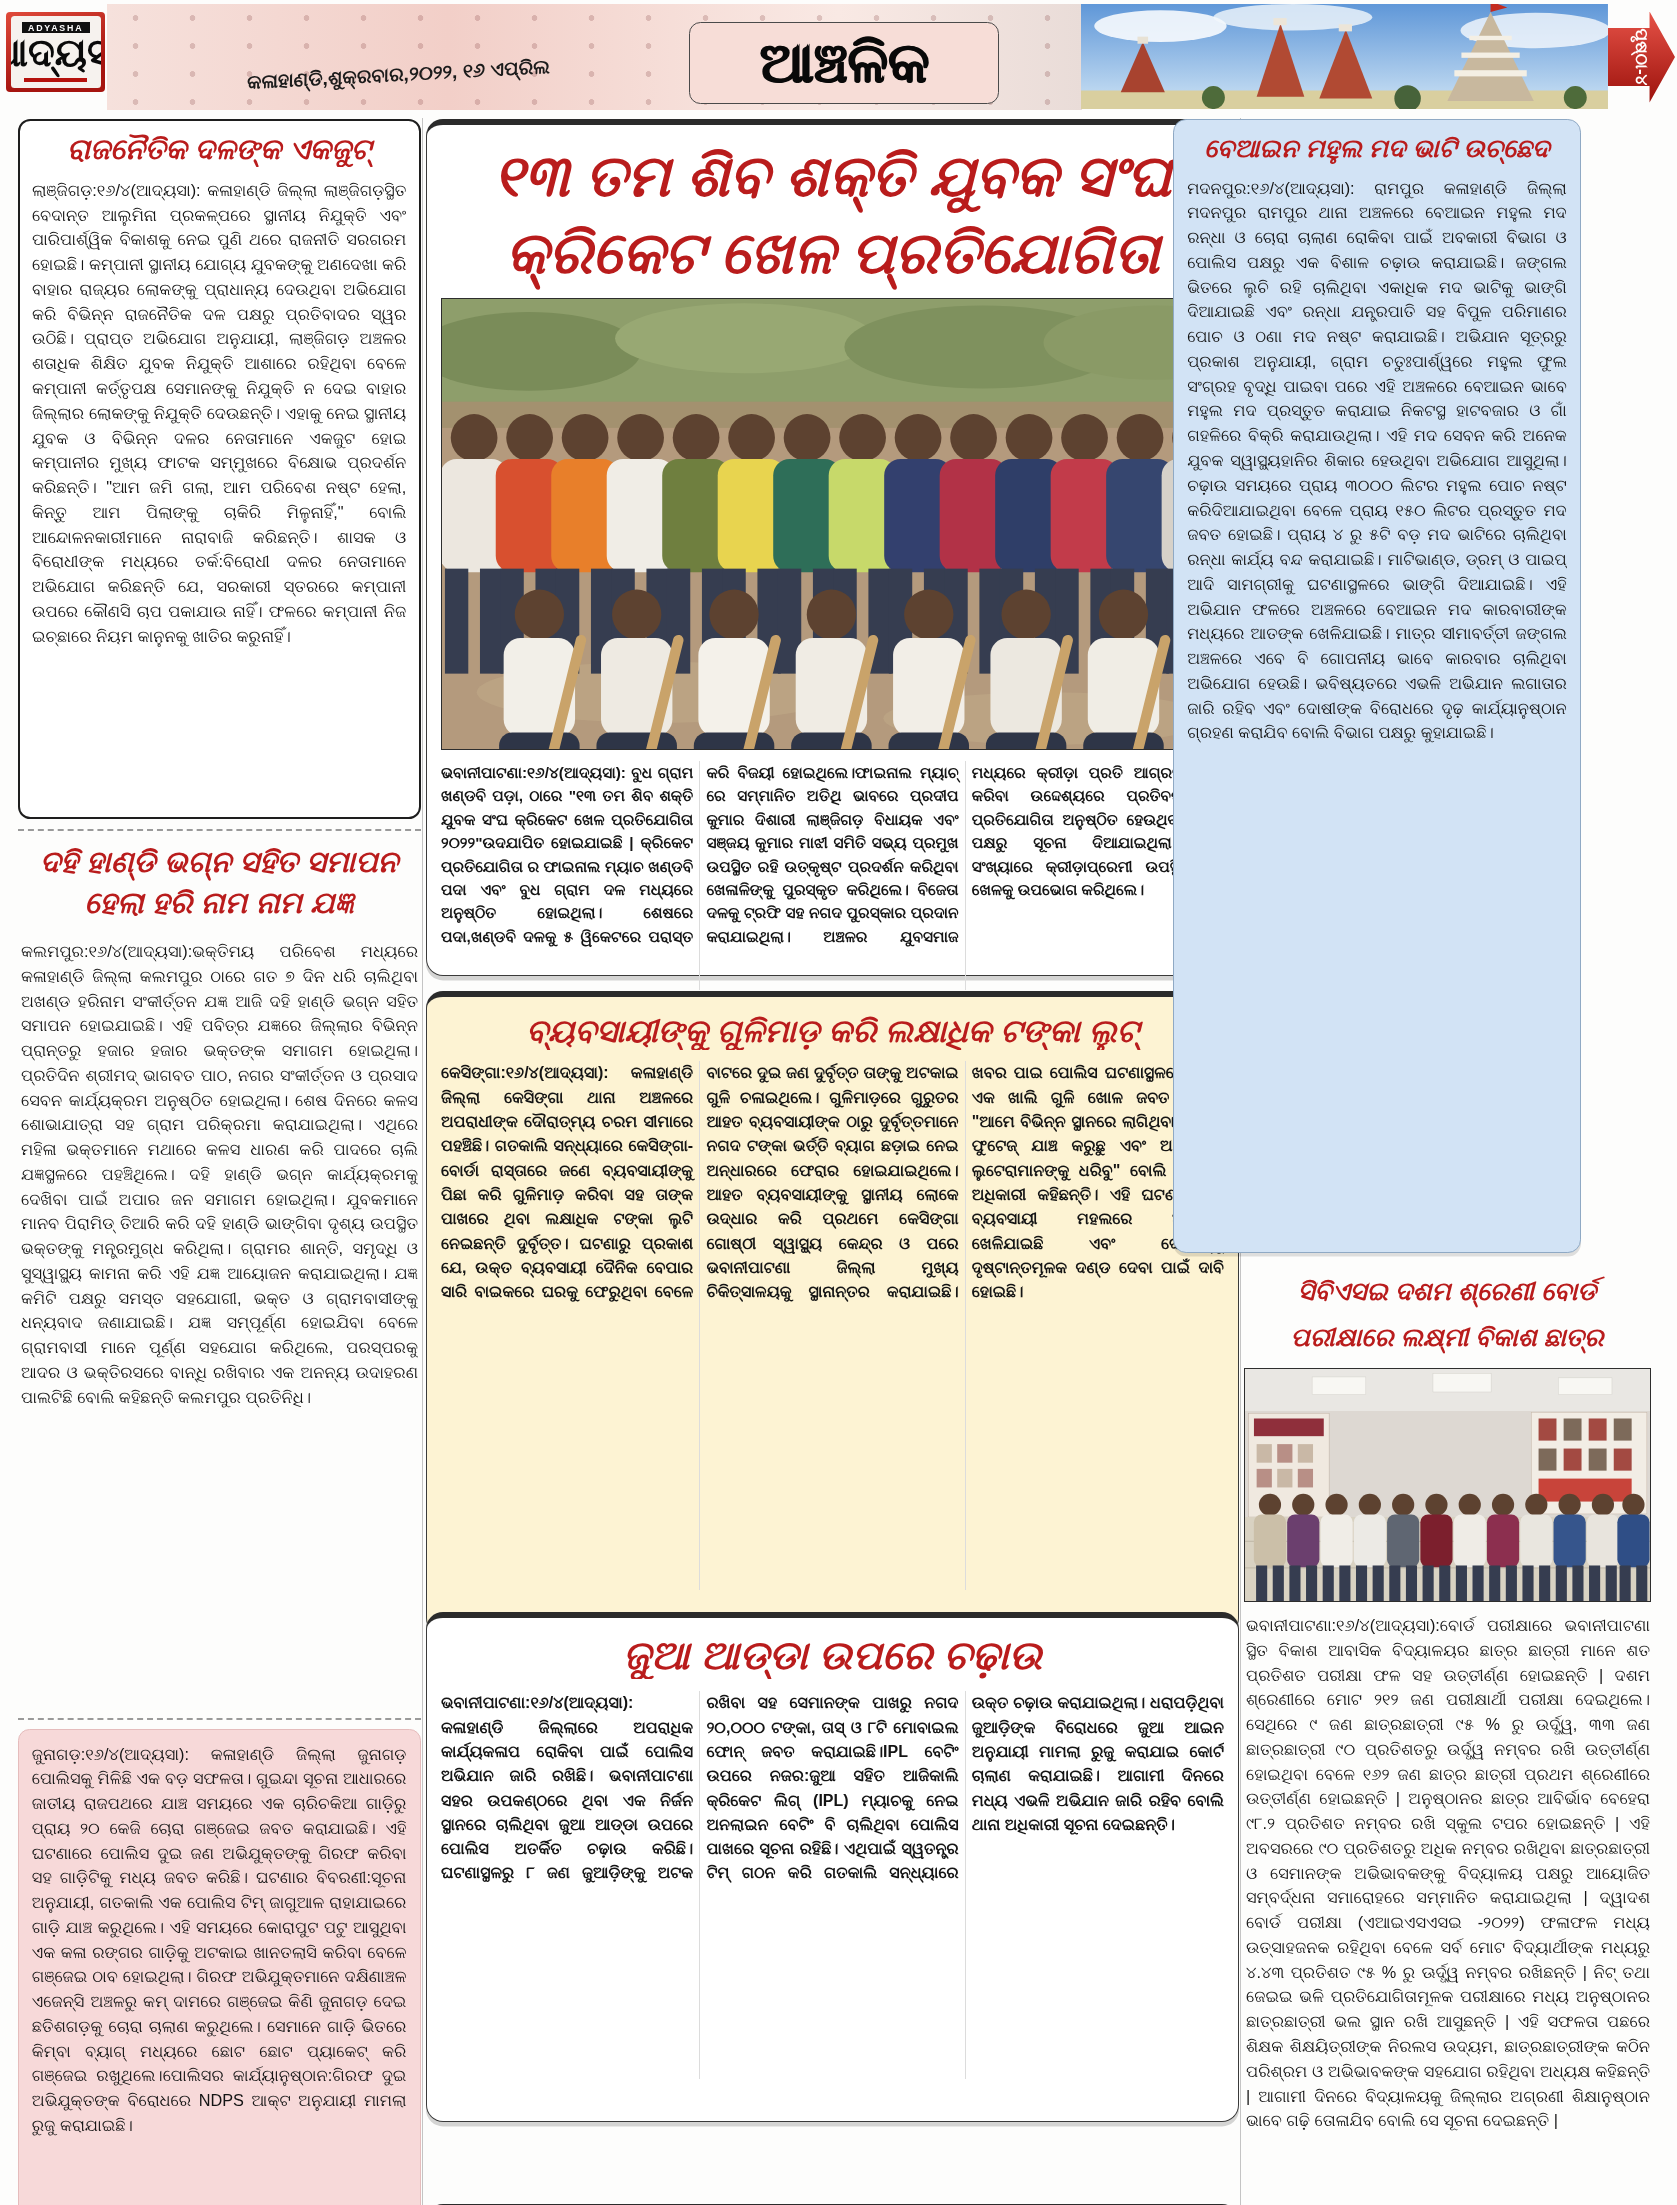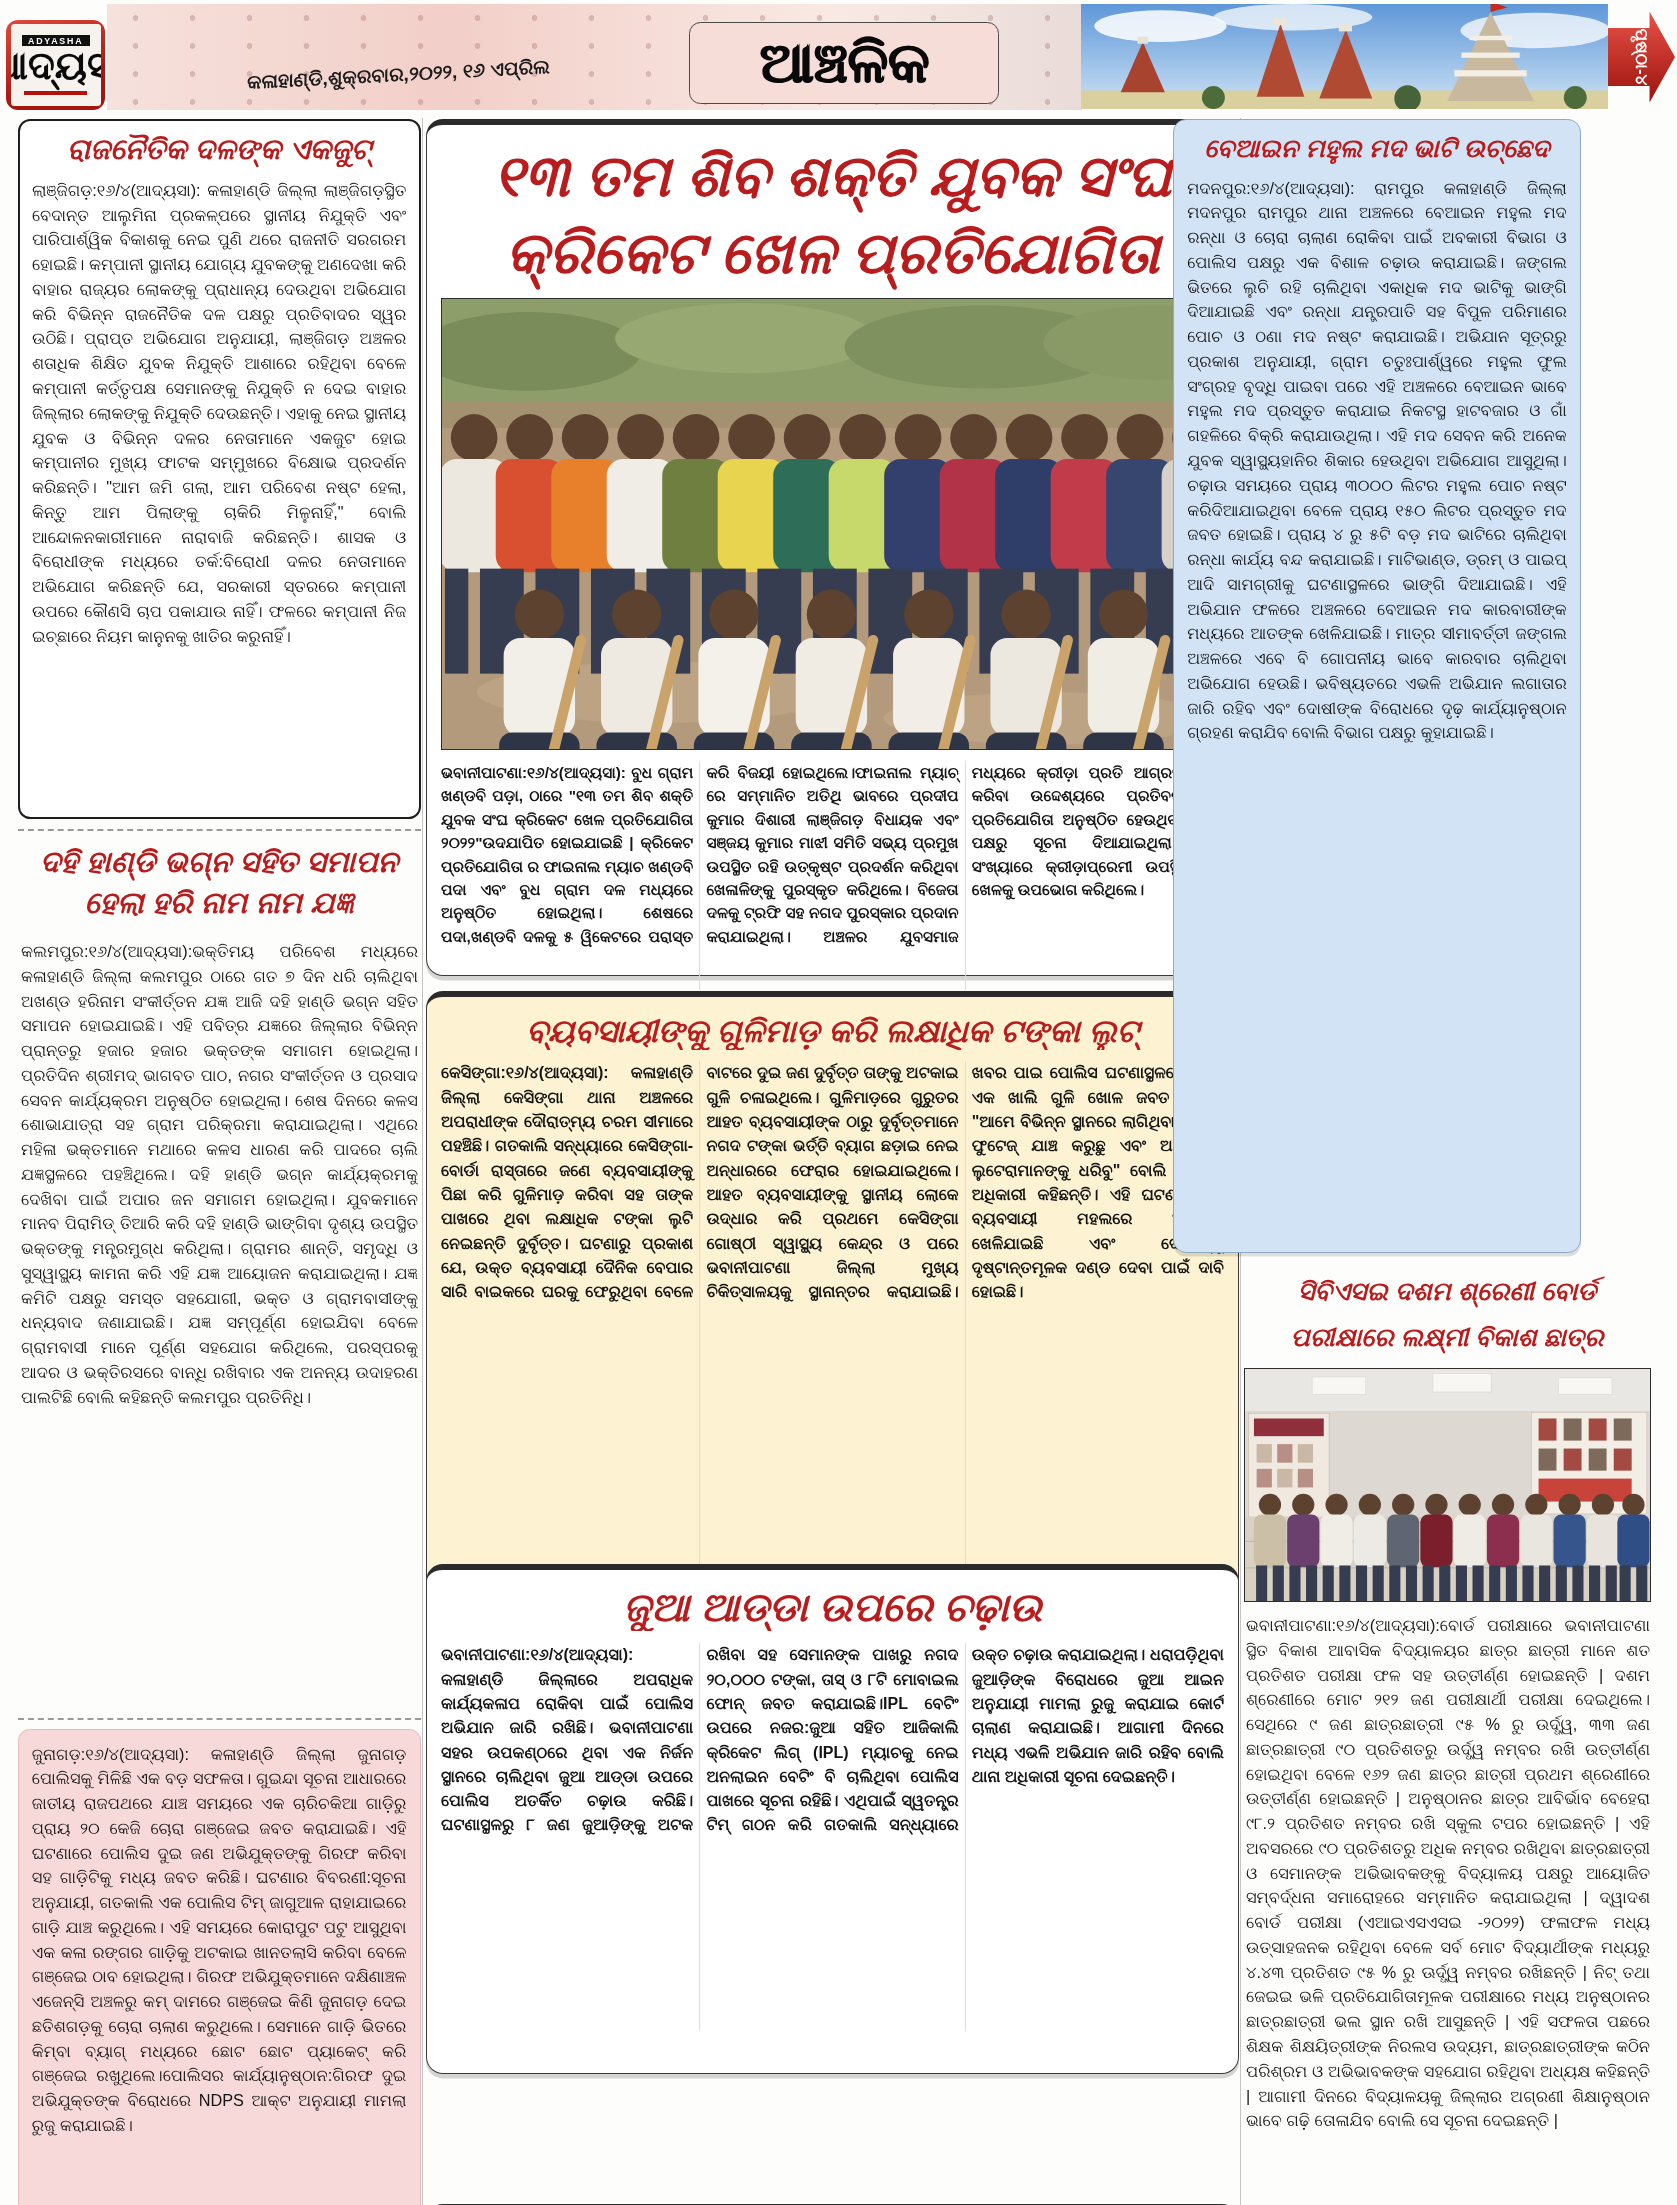--- a/index.html
+++ b/index.html
@@ -1,21 +1,21 @@
 <!DOCTYPE html>
 <html style="font-size:7px"><head>
 <meta charset="utf-8">
 <style>
   html,body{margin:0;padding:0;background:#e9e9e9;}
   #page{position:relative;width:1677px;height:2748px;background:#fdfdfc;overflow:hidden;
         font-family:"Liberation Sans","DejaVu Sans",sans-serif;color:#111;}
   .abs{position:absolute;box-sizing:border-box;}
   
-  #logo{left:6.2px;top:20px;width:99px;height:90px;background:linear-gradient(160deg,#e04a3a,#a61510 70%);
-        border-radius:12px;padding:4.4px;}
+  #logo{left:6.2px;top:12px;width:99px;height:80px;background:linear-gradient(160deg,#e04a3a,#a61510 70%);
+        border-radius:4px;padding:4.4px;}
   #logo-inner{width:100%;height:100%;background:#f6f2ee;border-radius:3.5px;display:flex;flex-direction:column;
         align-items:center;justify-content:center;overflow:hidden;}
   #logo-band{background:#111;color:#fff;font-size:8.8px;letter-spacing:1.8px;padding:0.9px 6.2px;font-weight:bold;}
   #logo-big{font-size:39px;font-weight:800;color:#0a0a0a;line-height:1.05;}
   #logo-bar{width:70%;height:4.4px;background:#b5120d;margin-top:3.5px;}
   #strip{left:107px;top:3.5px;width:975px;height:106px;
         background:linear-gradient(90deg,#f6e1dc,#f2cfc8 35%,#f9e9e4 75%,#e9dcd8);
         background-size:100% 100%;}
   #strip:after{content:"";position:absolute;inset:0;
         background-image:radial-gradient(circle,rgba(120,50,50,.22) 2.6px,transparent 3.1px);
@@ -56,21 +56,21 @@
         border-radius:11.5px;padding:11.5px 13.2px;}
   #art-ganja .hl{font-size:35px;margin:3.5px 0 13.2px;}
   
   #art-cricket{left:426px;top:119px;width:813px;height:857px;}
   #cricket-hl{font-size:58px;line-height:1.32;margin-top:1.8px;}
   #cricket-photo{margin-top:7px;height:450px;}
   #cricket-body{margin-top:10.6px;height:229px;font-size:15.4px;}
   #art-rob{left:426px;top:991px;width:813px;height:644px;background:#fdf3d3;}
   #rob-hl{font-size:32px;margin:4.4px 0 11.5px;}
   #rob-body{height:529px;font-size:16px;}
-  #art-gam{left:426px;top:1564px;width:813px;height:510px;}
+  #art-gam{left:426px;top:1612px;width:813px;height:510px;}
   #gam-hl{font-size:40px;margin:3.5px 0 12.3px;}
   #gam-body{height:388px;font-size:16px;}
   #art-fire{left:426px;top:2204px;width:813px;height:483px;}
   
   #art-liq{left:1173px;top:119px;width:408px;height:1134px;background:#d2e3f5;border:1.3px solid #8fa9c4;
         border-radius:13.2px;box-shadow:0 3.5px 0 rgba(0,0,0,.12);padding:11.5px 13.2px;}
   #liq-hl{font-size:25.6px;margin:2.6px 0 11.5px;}
   #liq-body{height:1041px;}
   #cbse-hl{left:1243px;top:1269px;width:408px;font-size:25.6px;line-height:1.78;}
   #cbse-photo{left:1244px;top:1368px;width:407px;height:234px;}

